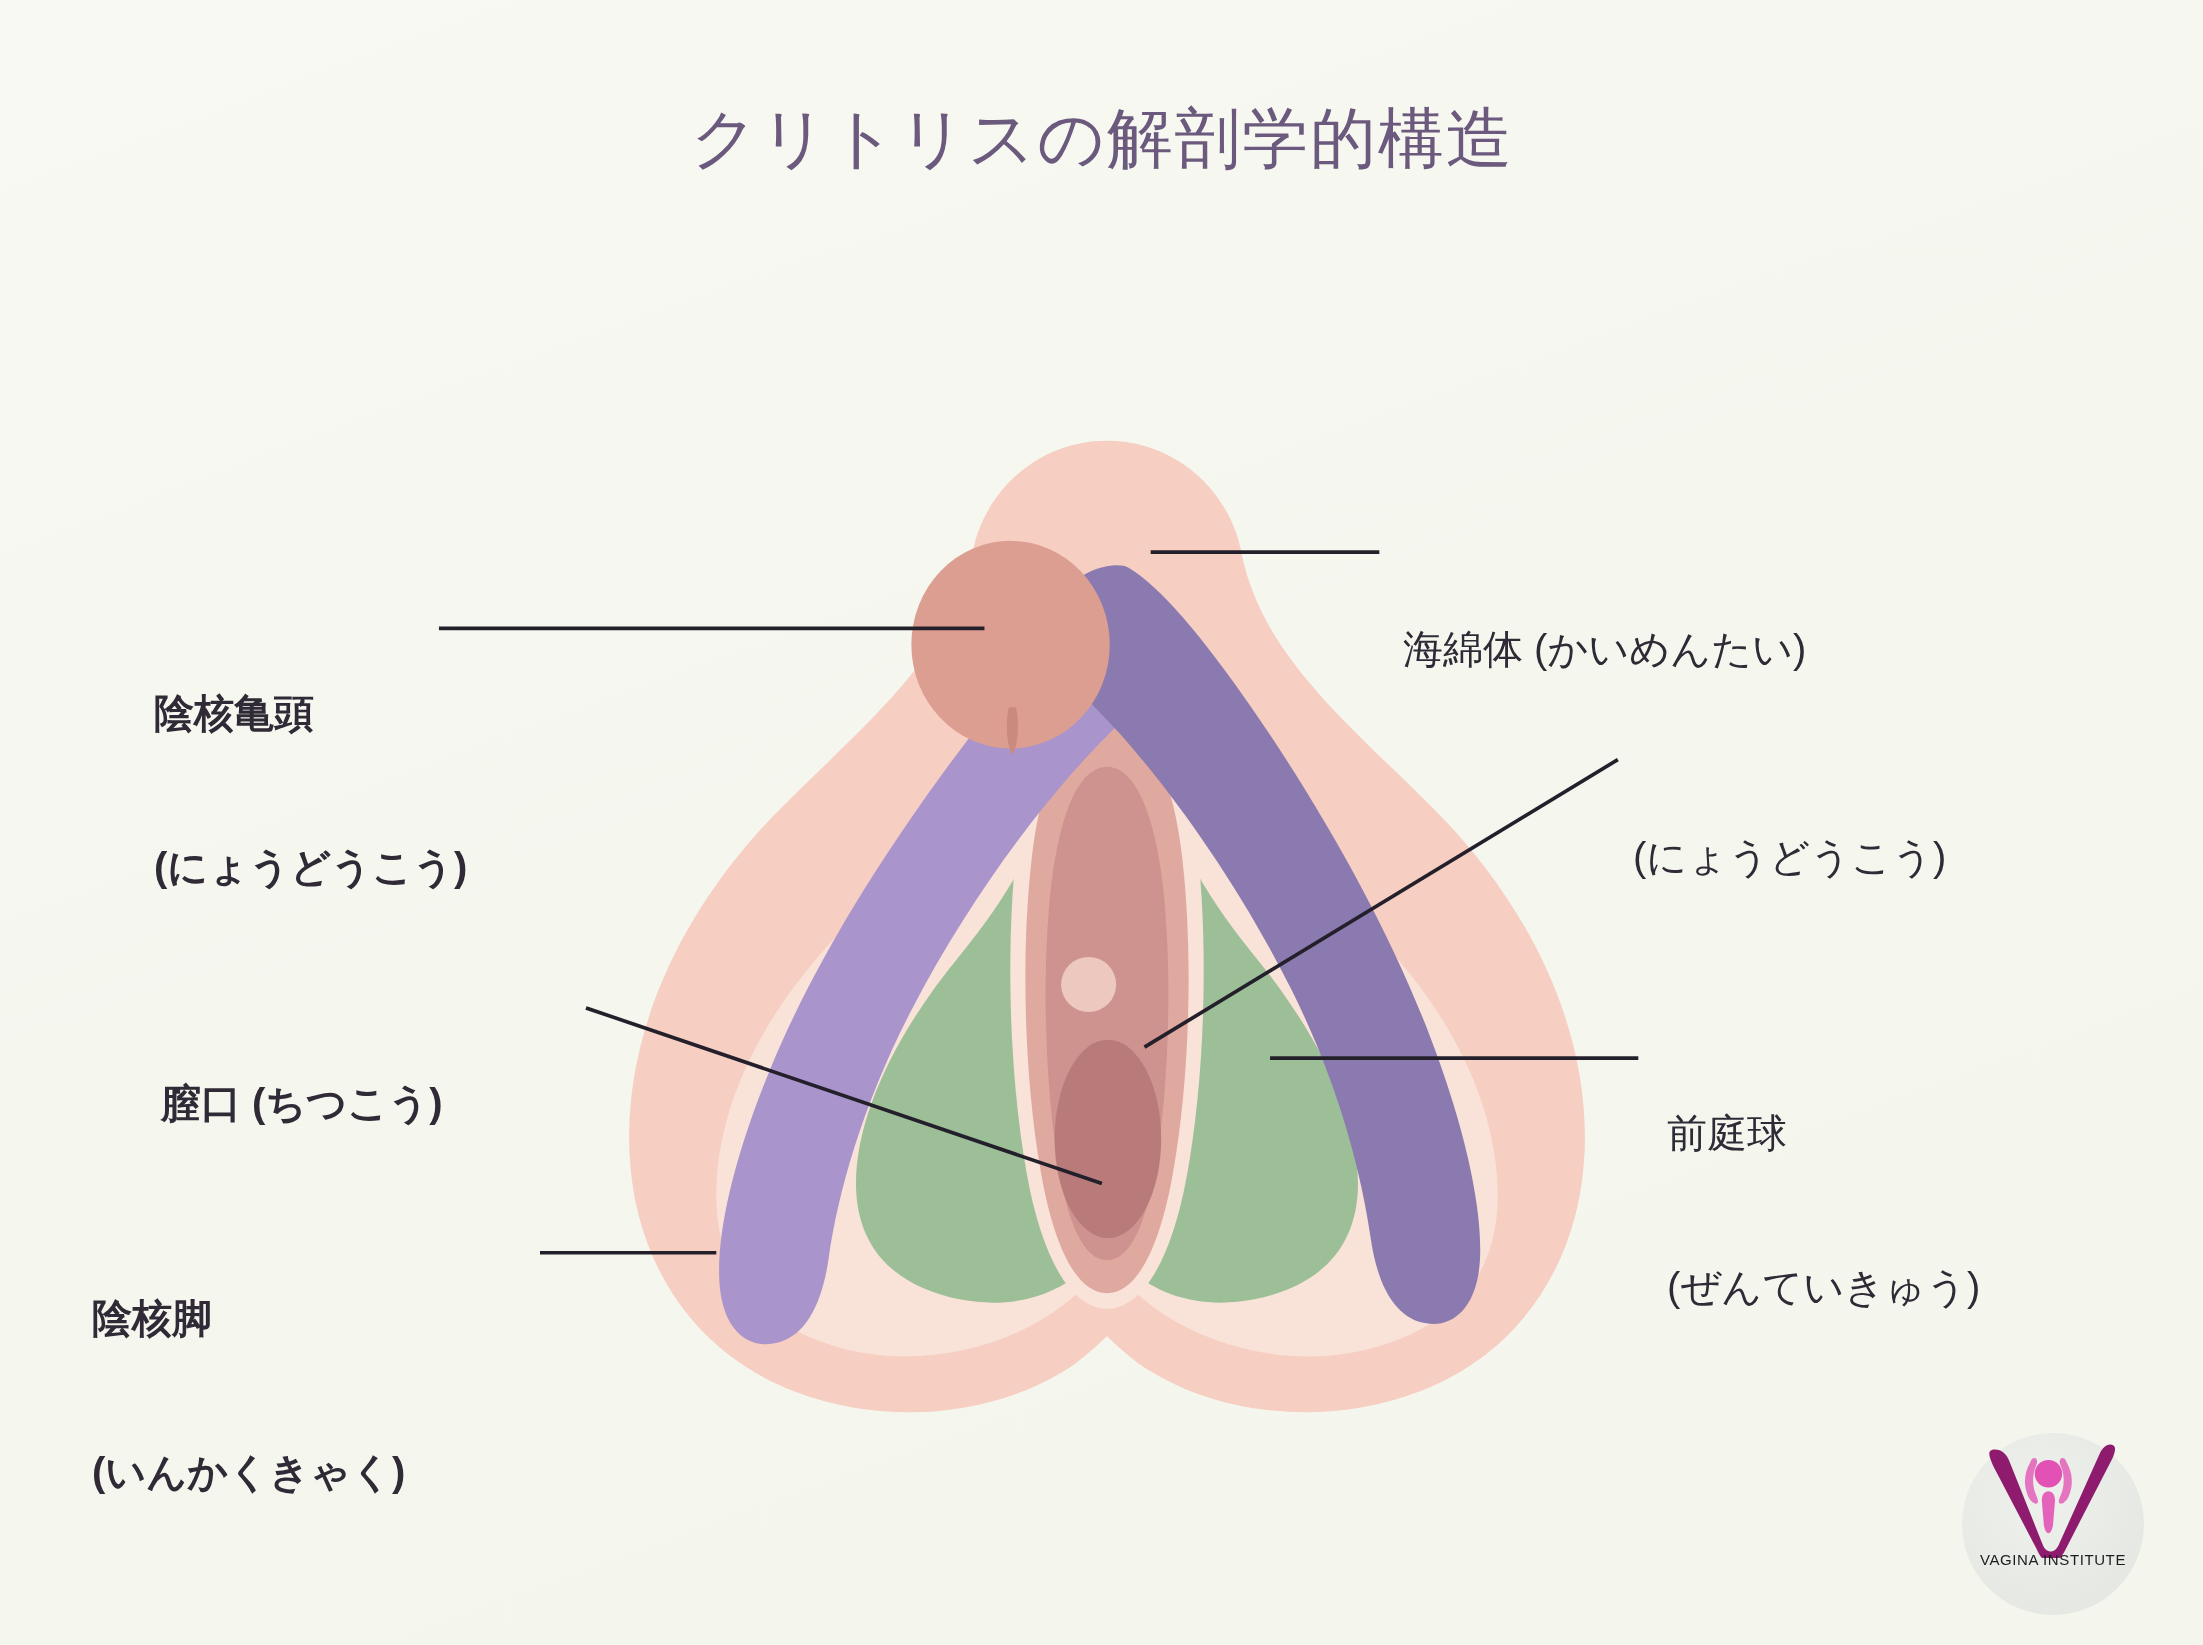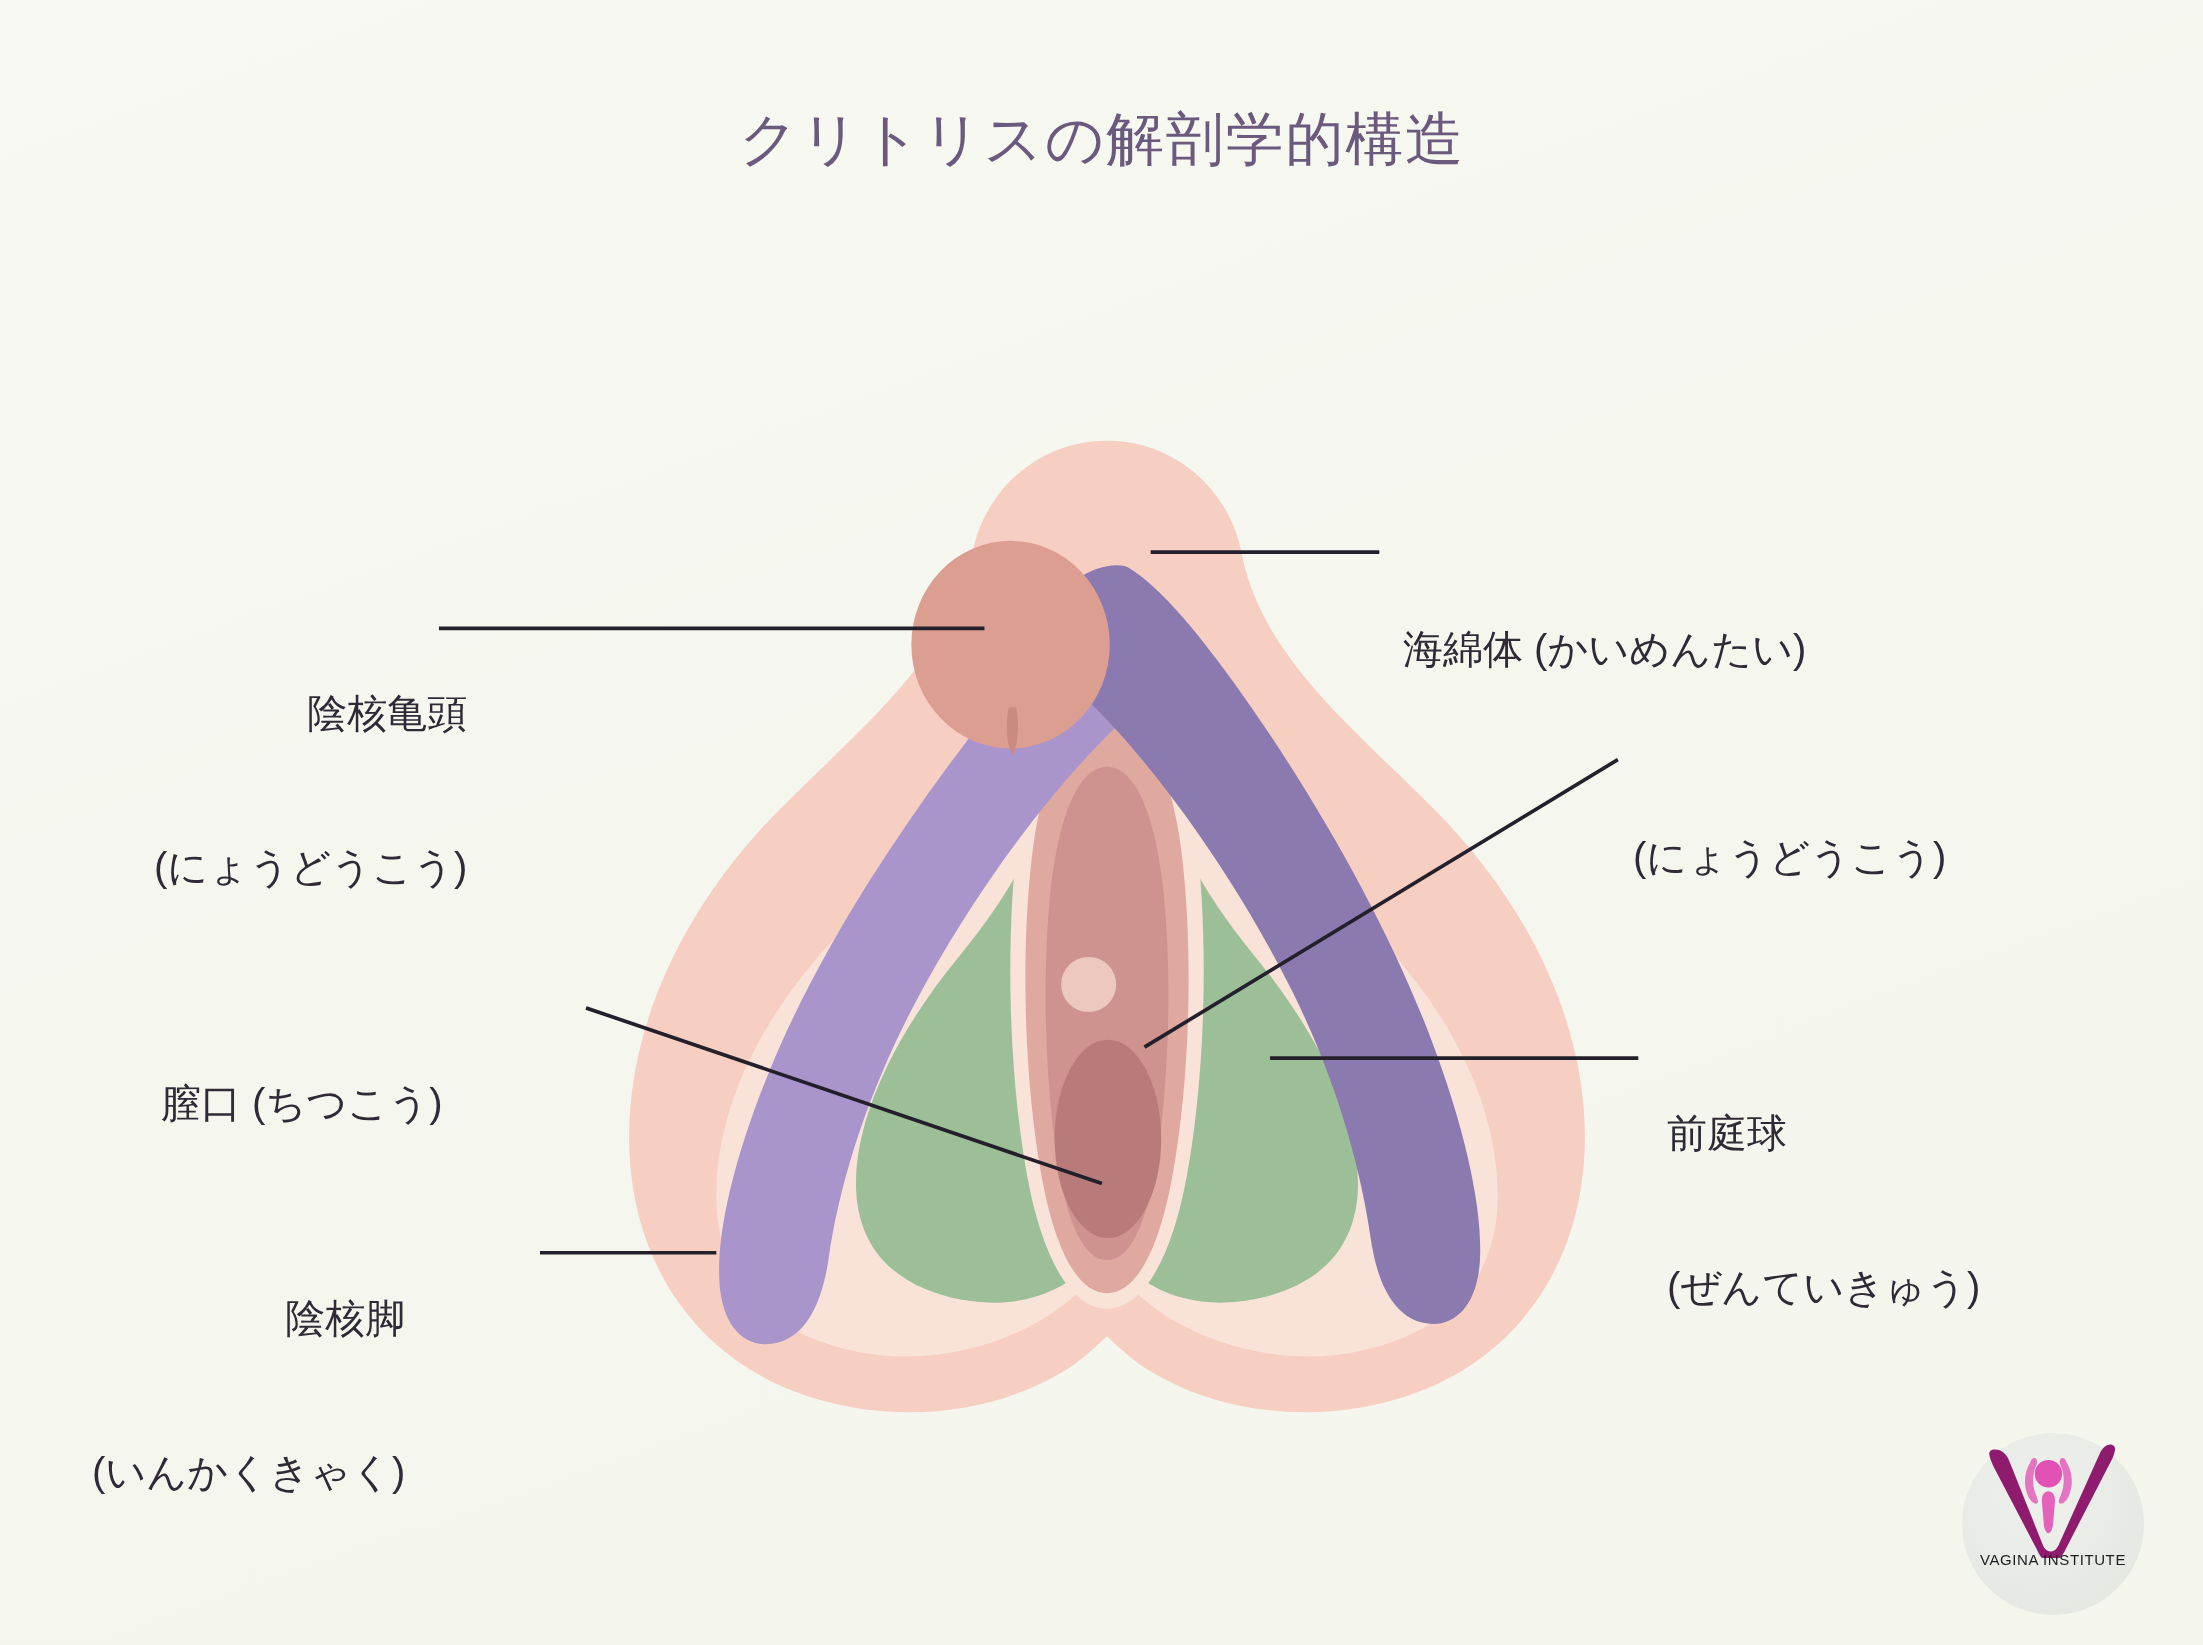--- a/index.html
+++ b/index.html
@@ -22,26 +22,27 @@
     background: linear-gradient(160deg, #f8f9f2 0%, #f5f7ef 45%, #f4f6ee 100%);
   }
 
   
   .page-title {
     position: absolute;
     top: 108px;
     left: 0;
     width: 2204px;
     text-align: center;
-    font-size: 58px;
+    font-size: 66px;
     line-height: 1.08;
     letter-spacing: 1.8px;
     color: #6b5a7d;
     font-weight: 400;
     white-space: nowrap;
+    font-family: Liberation Mono, monospace;
   }
 
   
   .diagram-svg {
     position: absolute;
     left: 588px;
     top: 404px;
     width: 1038px;
     height: 1038px;
     overflow: visible;
@@ -50,21 +51,21 @@
   
   .label {
     position: absolute;
     color: #2f2a36;
     font-size: 40px;
     line-height: 1.28;
     white-space: pre;
     font-weight: 400;
   }
   .label.right { text-align: left; }
-  .label.left  { text-align: right; }
+  .label.left  { text-align: left; font-weight: bold; }
 
   .lbl-glans    { left: 154px;  top: 586px; }
   .lbl-vagina   { left: 161px;  top: 976px; }
   .lbl-crus     { left: 92px;  top: 1191px; }
   .lbl-corpus   { left: 1403px; top: 522px; }
   .lbl-urethra  { left: 1633px; top: 730px; }
   .lbl-bulb     { left: 1658px; top: 1006px; margin-left: 9px; }
 
   
   .leaders {

